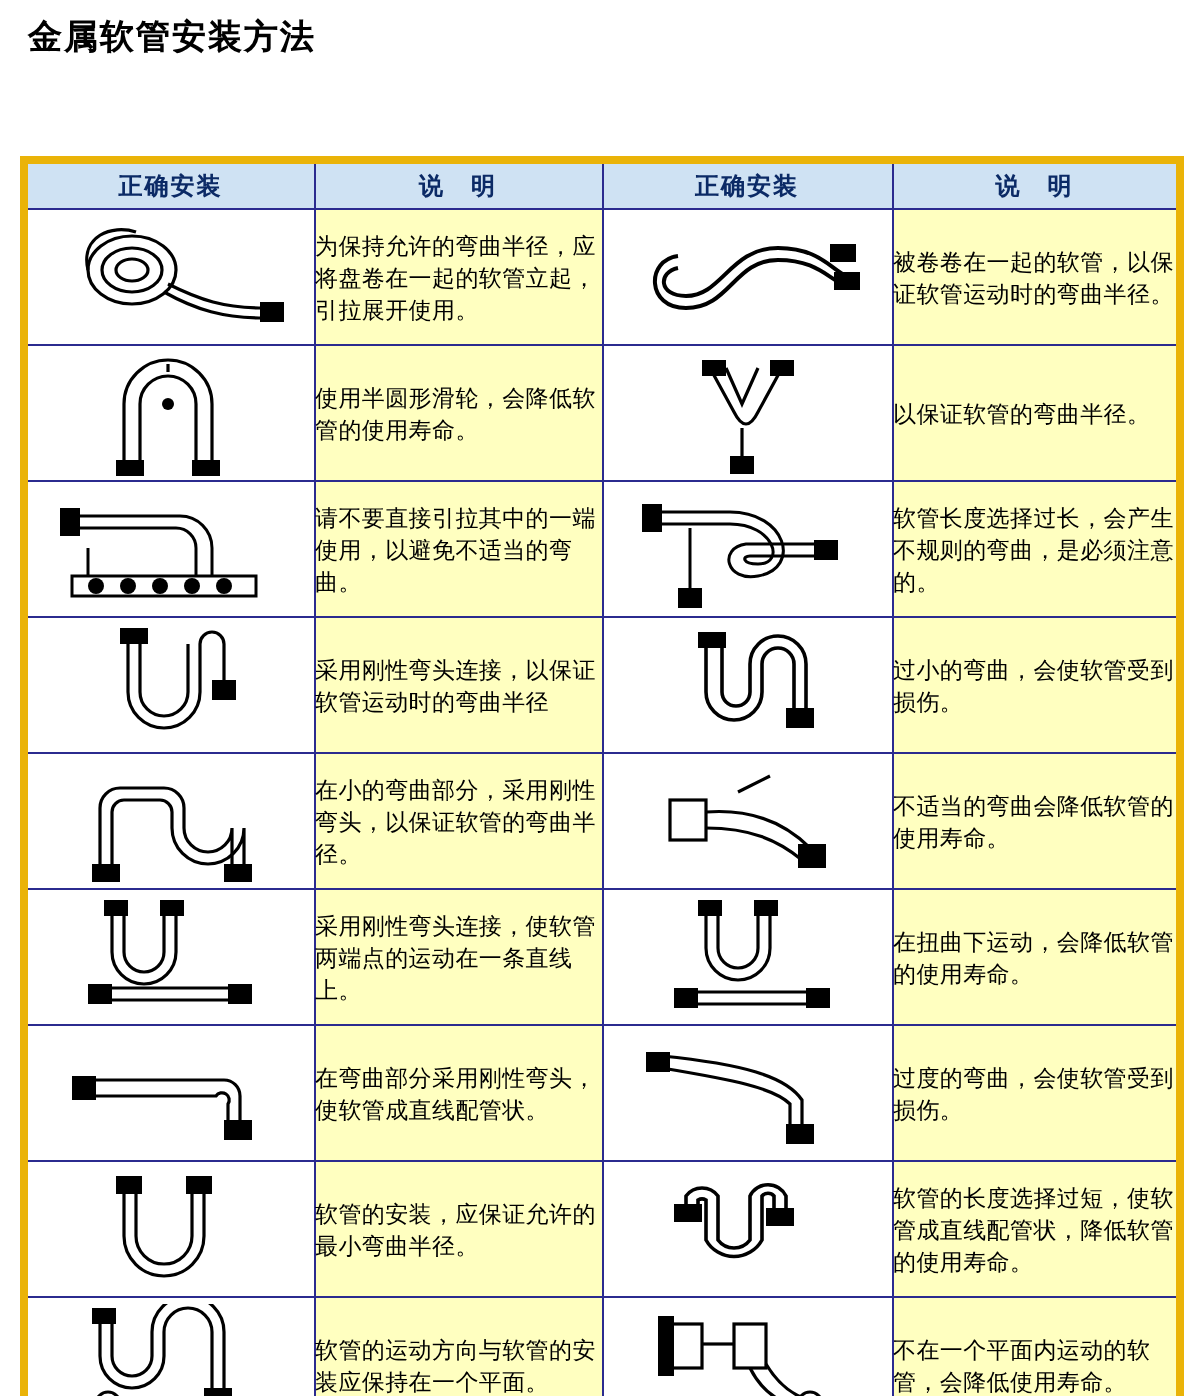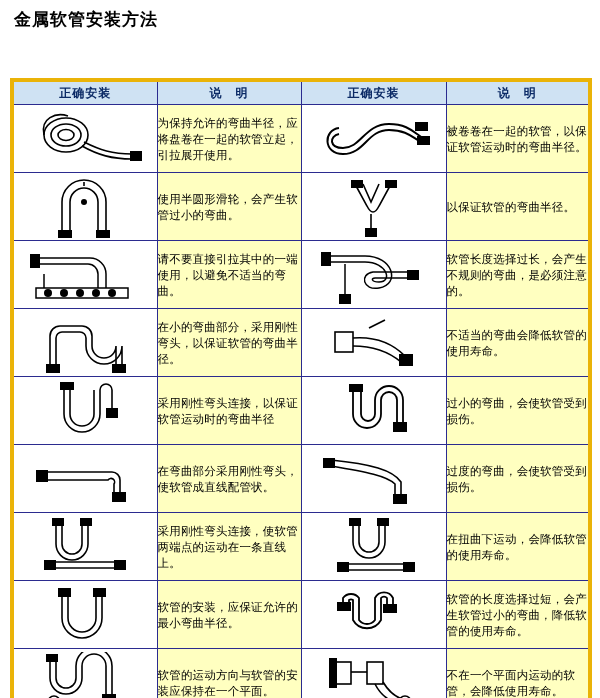--- a/index.html
+++ b/index.html
@@ -135,21 +135,21 @@
                 <path d="M42 56 L42 26 A22 22 0 0 1 86 26 L86 56"></path>
                 <path d="M50 56 L50 26 A14 14 0 0 1 78 26 L78 56"></path>
                 <path d="M64 10 L64 6"></path>
               </g>
               <rect x="38" y="54" width="14" height="8" fill="#000"></rect>
               <rect x="76" y="54" width="14" height="8" fill="#000"></rect>
               <circle cx="64" cy="26" r="3" fill="#000"></circle>
             </svg>
           </span>
         </td>
-        <td class="txtcell">使用半圆形滑轮，会产生软管过小的弯曲。</td>
+        <td class="txtcell">使用半圆形滑轮，会降低软管的使用寿命。</td>
         <td class="imgcell">
           <span class="fig">
             <svg width="130" height="62" viewBox="0 0 130 62">
               <g fill="none" stroke="#000" stroke-width="1.6">
                 <path d="M46 8 L58 30 C62 38 66 38 70 30 L82 8"></path>
                 <path d="M54 8 L62 26 L70 8"></path>
                 <path d="M62 38 L62 56"></path>
               </g>
               <rect x="42" y="4" width="12" height="8" fill="#000"></rect>
               <rect x="76" y="4" width="12" height="8" fill="#000"></rect>
@@ -199,20 +199,54 @@
           </span>
         </td>
         <td class="txtcell">软管长度选择过长，会产生不规则的弯曲，是必须注意的。</td>
       </tr>
 
       <tr>
         <td class="imgcell">
           <span class="fig">
             <svg width="130" height="62" viewBox="0 0 130 62">
               <g fill="none" stroke="#000" stroke-width="1.6">
+                <path d="M44 6 L44 34 A18 18 0 0 0 80 34 L80 10"></path>
+                <path d="M50 6 L50 34 A12 12 0 0 0 74 34 L74 10"></path>
+                <path d="M80 10 A6 6 0 0 1 92 10 L92 30"></path>
+              </g>
+              <g fill="#000">
+                <rect x="40" y="2" width="14" height="8"></rect>
+                <rect x="86" y="28" width="12" height="10"></rect>
+              </g>
+            </svg>
+          </span>
+        </td>
+        <td class="txtcell">采用刚性弯头连接，以保证软管运动时的弯曲半径</td>
+        <td class="imgcell">
+          <span class="fig">
+            <svg width="130" height="62" viewBox="0 0 130 62">
+              <g fill="none" stroke="#000" stroke-width="1.8">
+                <path d="M44 8 L44 34 A14 14 0 0 0 72 34 L72 20 A8 8 0 0 1 88 20 L88 44"></path>
+                <path d="M52 8 L52 34 A7 7 0 0 0 66 34 L66 20 A14 14 0 0 1 94 20 L94 44"></path>
+              </g>
+              <g fill="#000">
+                <rect x="40" y="4" width="14" height="8"></rect>
+                <rect x="84" y="42" width="14" height="10"></rect>
+              </g>
+            </svg>
+          </span>
+        </td>
+        <td class="txtcell">过小的弯曲，会使软管受到损伤。</td>
+      </tr>
+
+      <tr>
+        <td class="imgcell">
+          <span class="fig">
+            <svg width="130" height="62" viewBox="0 0 130 62">
+              <g fill="none" stroke="#000" stroke-width="1.6">
                 <path d="M30 56 L30 24 A10 10 0 0 1 40 14 L62 14 A10 10 0 0 1 72 24 L72 34 A12 12 0 0 0 96 34 L96 56"></path>
                 <path d="M36 56 L36 26 A6 6 0 0 1 42 20 L60 20 A6 6 0 0 1 66 26 L66 34 A18 18 0 0 0 102 34 L102 56"></path>
               </g>
               <g fill="#000">
                 <rect x="26" y="52" width="14" height="9"></rect>
                 <rect x="92" y="52" width="14" height="9"></rect>
               </g>
             </svg>
           </span>
         </td>
@@ -233,87 +267,20 @@
           </span>
         </td>
         <td class="txtcell">不适当的弯曲会降低软管的使用寿命。</td>
       </tr>
 
       <tr>
         <td class="imgcell">
           <span class="fig">
             <svg width="130" height="62" viewBox="0 0 130 62">
               <g fill="none" stroke="#000" stroke-width="1.6">
-                <path d="M44 6 L44 34 A18 18 0 0 0 80 34 L80 10"></path>
-                <path d="M50 6 L50 34 A12 12 0 0 0 74 34 L74 10"></path>
-                <path d="M80 10 A6 6 0 0 1 92 10 L92 30"></path>
-              </g>
-              <g fill="#000">
-                <rect x="40" y="2" width="14" height="8"></rect>
-                <rect x="86" y="28" width="12" height="10"></rect>
-              </g>
-            </svg>
-          </span>
-        </td>
-        <td class="txtcell">采用刚性弯头连接，以保证软管运动时的弯曲半径</td>
-        <td class="imgcell">
-          <span class="fig">
-            <svg width="130" height="62" viewBox="0 0 130 62">
-              <g fill="none" stroke="#000" stroke-width="1.8">
-                <path d="M44 8 L44 34 A14 14 0 0 0 72 34 L72 20 A8 8 0 0 1 88 20 L88 44"></path>
-                <path d="M52 8 L52 34 A7 7 0 0 0 66 34 L66 20 A14 14 0 0 1 94 20 L94 44"></path>
-              </g>
-              <g fill="#000">
-                <rect x="40" y="4" width="14" height="8"></rect>
-                <rect x="84" y="42" width="14" height="10"></rect>
-              </g>
-            </svg>
-          </span>
-        </td>
-        <td class="txtcell">过小的弯曲，会使软管受到损伤。</td>
-      </tr>
-
-      <tr>
-        <td class="imgcell">
-          <span class="fig">
-            <svg width="130" height="62" viewBox="0 0 130 62">
-              <g fill="none" stroke="#000" stroke-width="1.6">
-                <path d="M24 24 L92 24 A8 8 0 0 1 100 32 L100 46"></path>
-                <path d="M24 32 L88 32 A2 2 0 0 1 94 36 L94 46"></path>
-              </g>
-              <g fill="#000">
-                <rect x="16" y="22" width="12" height="12"></rect>
-                <rect x="92" y="44" width="14" height="10"></rect>
-              </g>
-            </svg>
-          </span>
-        </td>
-        <td class="txtcell">在弯曲部分采用刚性弯头，使软管成直线配管状。</td>
-        <td class="imgcell">
-          <span class="fig">
-            <svg width="130" height="62" viewBox="0 0 130 62">
-              <g fill="none" stroke="#000" stroke-width="1.6">
-                <path d="M22 12 C62 16 84 22 92 34 L92 48"></path>
-                <path d="M22 18 C58 24 78 28 86 36 L86 48"></path>
-              </g>
-              <g fill="#000">
-                <rect x="14" y="10" width="12" height="10"></rect>
-                <rect x="84" y="46" width="14" height="10"></rect>
-              </g>
-            </svg>
-          </span>
-        </td>
-        <td class="txtcell">过度的弯曲，会使软管受到损伤。</td>
-      </tr>
-
-      <tr>
-        <td class="imgcell">
-          <span class="fig">
-            <svg width="130" height="62" viewBox="0 0 130 62">
-              <g fill="none" stroke="#000" stroke-width="1.6">
                 <path d="M36 6 L36 28 A16 16 0 0 0 68 28 L68 6"></path>
                 <path d="M42 6 L42 28 A10 10 0 0 0 62 28 L62 6"></path>
                 <path d="M30 46 L98 46"></path>
                 <path d="M30 52 L98 52"></path>
               </g>
               <g fill="#000">
                 <rect x="32" y="2" width="12" height="8"></rect>
                 <rect x="60" y="2" width="12" height="8"></rect>
                 <rect x="24" y="44" width="12" height="10"></rect>
                 <rect x="94" y="44" width="12" height="10"></rect>
@@ -341,20 +308,53 @@
           </span>
         </td>
         <td class="txtcell">在扭曲下运动，会降低软管的使用寿命。</td>
       </tr>
 
       <tr>
         <td class="imgcell">
           <span class="fig">
             <svg width="130" height="62" viewBox="0 0 130 62">
               <g fill="none" stroke="#000" stroke-width="1.6">
+                <path d="M24 24 L92 24 A8 8 0 0 1 100 32 L100 46"></path>
+                <path d="M24 32 L88 32 A2 2 0 0 1 94 36 L94 46"></path>
+              </g>
+              <g fill="#000">
+                <rect x="16" y="22" width="12" height="12"></rect>
+                <rect x="92" y="44" width="14" height="10"></rect>
+              </g>
+            </svg>
+          </span>
+        </td>
+        <td class="txtcell">在弯曲部分采用刚性弯头，使软管成直线配管状。</td>
+        <td class="imgcell">
+          <span class="fig">
+            <svg width="130" height="62" viewBox="0 0 130 62">
+              <g fill="none" stroke="#000" stroke-width="1.6">
+                <path d="M22 12 C62 16 84 22 92 34 L92 48"></path>
+                <path d="M22 18 C58 24 78 28 86 36 L86 48"></path>
+              </g>
+              <g fill="#000">
+                <rect x="14" y="10" width="12" height="10"></rect>
+                <rect x="84" y="46" width="14" height="10"></rect>
+              </g>
+            </svg>
+          </span>
+        </td>
+        <td class="txtcell">过度的弯曲，会使软管受到损伤。</td>
+      </tr>
+
+      <tr>
+        <td class="imgcell">
+          <span class="fig">
+            <svg width="130" height="62" viewBox="0 0 130 62">
+              <g fill="none" stroke="#000" stroke-width="1.6">
                 <path d="M42 8 L42 34 A20 20 0 0 0 82 34 L82 8"></path>
                 <path d="M48 8 L48 34 A14 14 0 0 0 76 34 L76 8"></path>
               </g>
               <g fill="#000">
                 <rect x="38" y="4" width="13" height="9"></rect>
                 <rect x="73" y="4" width="13" height="9"></rect>
               </g>
             </svg>
           </span>
         </td>
@@ -366,21 +366,21 @@
                 <path d="M34 20 L34 14 A10 10 0 0 1 50 14 L50 36 A10 10 0 0 0 66 36 L66 14 A10 10 0 0 1 84 14 L84 22"></path>
                 <path d="M40 20 L40 16 A4 4 0 0 1 44 16 L44 36 A16 16 0 0 0 72 36 L72 14 A4 4 0 0 1 78 14 L78 22"></path>
               </g>
               <g fill="#000">
                 <rect x="28" y="18" width="14" height="9"></rect>
                 <rect x="74" y="20" width="14" height="9"></rect>
               </g>
             </svg>
           </span>
         </td>
-        <td class="txtcell">软管的长度选择过短，会产生软管过小的弯曲，降低软管的使用寿命。</td>
+        <td class="txtcell">软管的长度选择过短，使软管成直线配管状，降低软管的使用寿命。</td>
       </tr>
 
       <tr>
         <td class="imgcell">
           <span class="fig">
             <svg width="130" height="62" viewBox="0 0 130 62">
               <g fill="none" stroke="#000" stroke-width="1.6">
                 <path d="M30 6 L30 26 A16 16 0 0 0 62 26 L62 14 A12 12 0 0 1 86 14 L86 44"></path>
                 <path d="M36 6 L36 26 A10 10 0 0 0 56 26 L56 14 A18 18 0 0 1 92 14 L92 44"></path>
                 <circle cx="34" cy="50" r="6"></circle>

